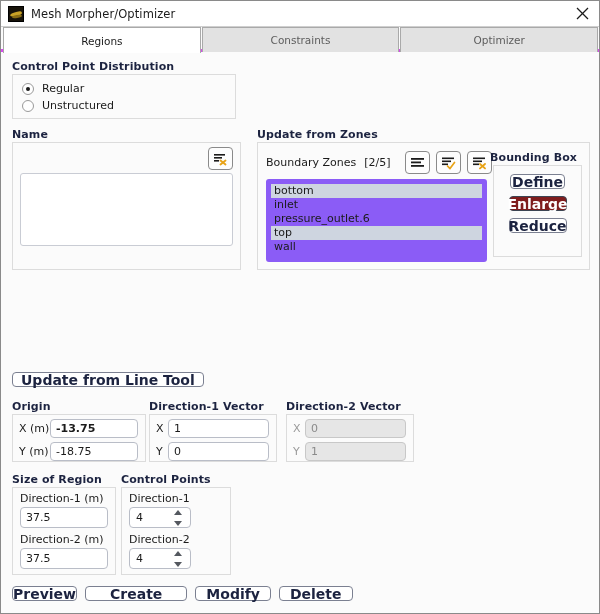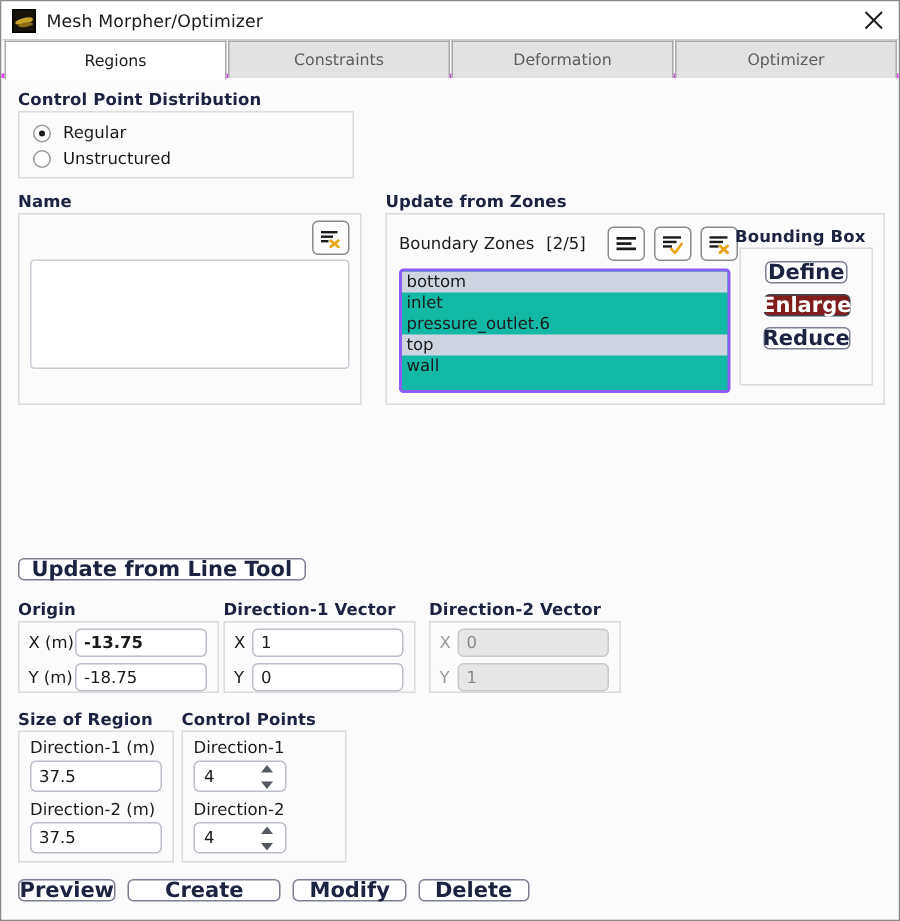--- a/index.html
+++ b/index.html
@@ -235,23 +235,23 @@
     display: flex;
     align-items: center;
     justify-content: center;
     box-sizing: border-box;
     cursor: pointer;
   }
   .iconbtn svg { display: block; }
 
   
   .listbox {
-    border: 2px solid #8b5cf6;
+    border: 5px solid #8b5cf6;
     border-radius: 3px;
-    background: #14b8a6;
+    background: #8b5cf6;
     overflow: hidden;
     box-sizing: border-box;
   }
   .list-item {
     height: 14px;
     line-height: 14px;
     padding-left: 3px;
     font-size: 11px;
     color: #1b1b1b;
     white-space: nowrap;
@@ -321,23 +321,20 @@
       </svg>
     </div>
   </div>
 
   <div class="tabbar">
     <div class="tab active">
       <span>Regions</span>
     </div>
     <div class="tab">
       <span>Constraints</span>
-    </div>
-    <div class="tab">
-      <span>Deformation</span>
     </div>
     <div class="tab">
       <span>Optimizer</span>
     </div>
   </div>
 
   <div class="content">
 
     <div class="abs panel" style="left:11px; top:22px; width:224px; height:45px;">
       <div class="radio-row" style="margin-top:5px;">

